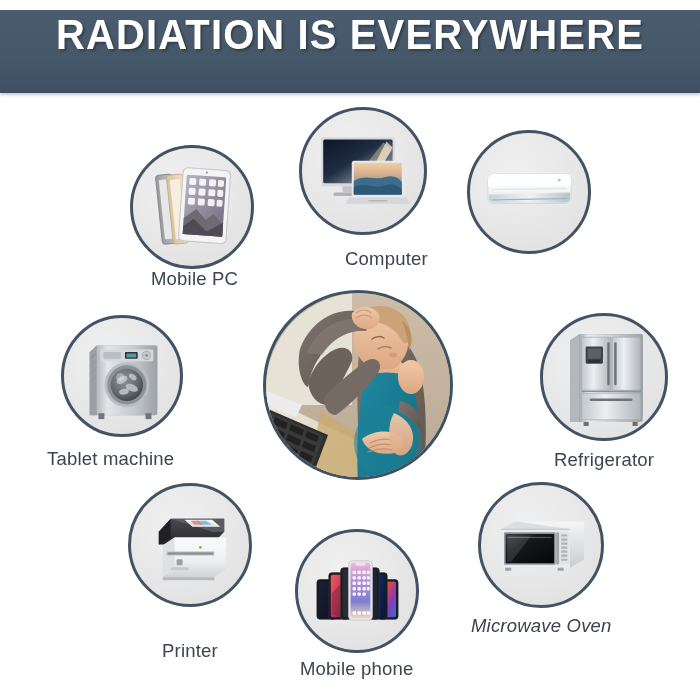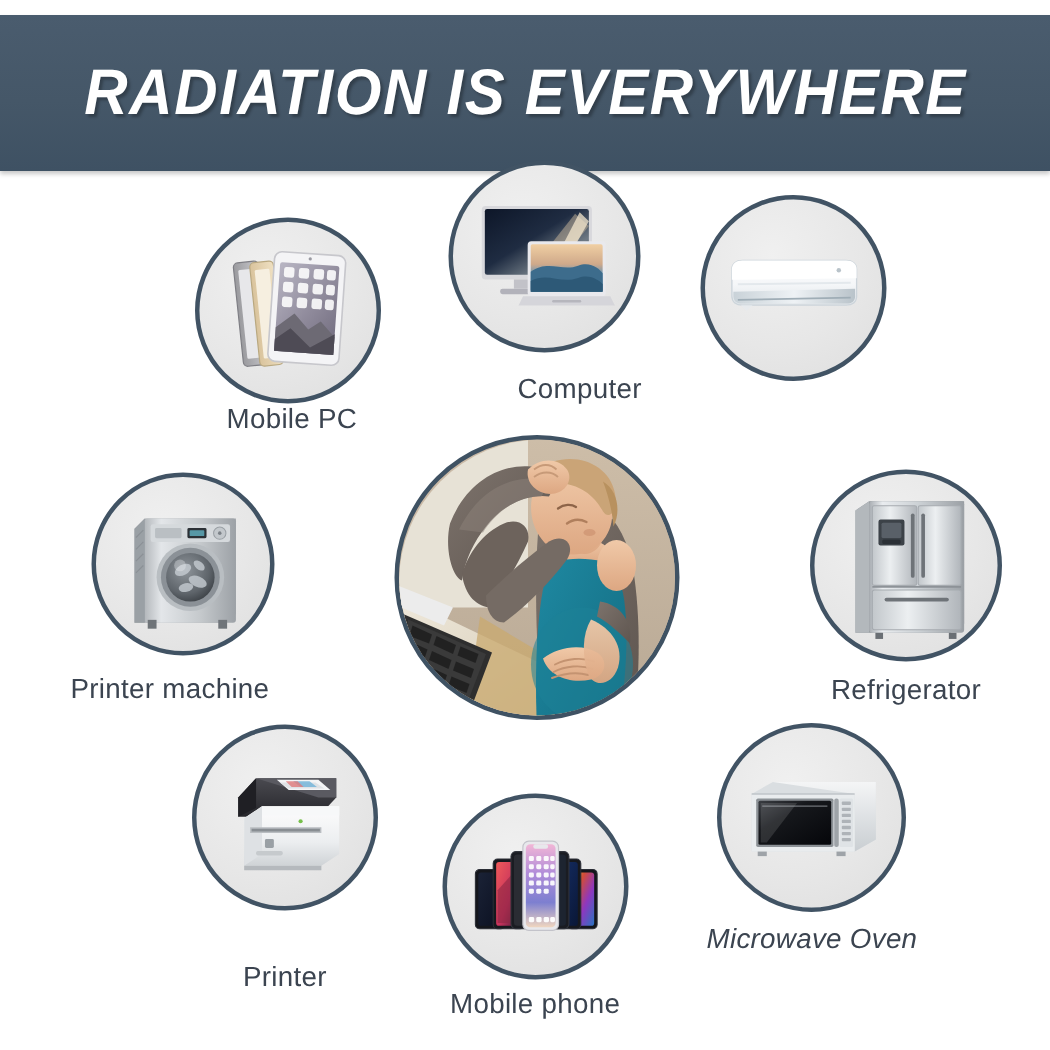--- a/index.html
+++ b/index.html
@@ -7,25 +7,24 @@
     width:700px;height:700px;
     background:#ffffff;
     font-family:"Liberation Sans","DejaVu Sans",sans-serif;
     overflow:hidden;
     position:relative;
   }
   #stage{position:relative;width:700px;height:700px;overflow:hidden;background:#fff;}
 
   
   .banner{
-    position:absolute;left:0;top:10px;width:700px;height:104px;
+    position:absolute;left:0;top:10px;width:700px;height:83px;
     background:linear-gradient(180deg,#4a5c6e 0%,#455768 55%,#3e5163 100%);
-    display:flex;align-items:center;justify-content:center;
+    display:flex;justify-content:center;
     box-shadow:0 2px 3px rgba(0,0,0,.22);
-    font-style:italic;
   }
   .banner-title{
     color:#ffffff;
     font-family:"Liberation Sans","DejaVu Sans",sans-serif;
     font-weight:bold;
     font-size:43px;
     letter-spacing:1.2px;
     transform:scaleX(.93);
     text-shadow:2px 2px 2px rgba(0,0,0,.28);
     white-space:nowrap;
@@ -323,21 +322,21 @@
         <ellipse cx="60" cy="62" rx="6.5" ry="3.6" transform="rotate(22 60 62)"></ellipse>
         <ellipse cx="52" cy="66" rx="5" ry="3" transform="rotate(-12 52 66)"></ellipse>
         <ellipse cx="61" cy="51" rx="4.4" ry="2.6" transform="rotate(40 61 51)"></ellipse>
       </g>
       <circle cx="48" cy="51" r="4" fill="#eef1f3" opacity=".35"></circle>
       <rect x="26" y="88" width="6" height="6" fill="#6f7479"></rect>
       <rect x="74" y="88" width="6" height="6" fill="#6f7479"></rect>
     </svg>
       </div>
     </div>
-    <div class="node-label" style="left: 47px; top: 448px;">Printer machine</div>
+    <div class="node-label" style="left: 47px; top: 448px;">Tablet machine</div>
     <div class="node" style="left: 540px; top: 313px; width: 128px; height: 128px;">
       <div class="bubble" style="width: 128px; height: 128px;">
     <svg width="102" height="102" viewBox="0 0 100 100">
       <defs>
         <linearGradient id="fr1" x1="0" y1="0" x2="1" y2="0">
           <stop offset="0%" stop-color="#a9aeb3"></stop>
               <stop offset="14%" stop-color="#e9ecef"></stop>
           <stop offset="52%" stop-color="#ccd1d5"></stop>
               <stop offset="100%" stop-color="#9ba0a5"></stop>
             </linearGradient>

